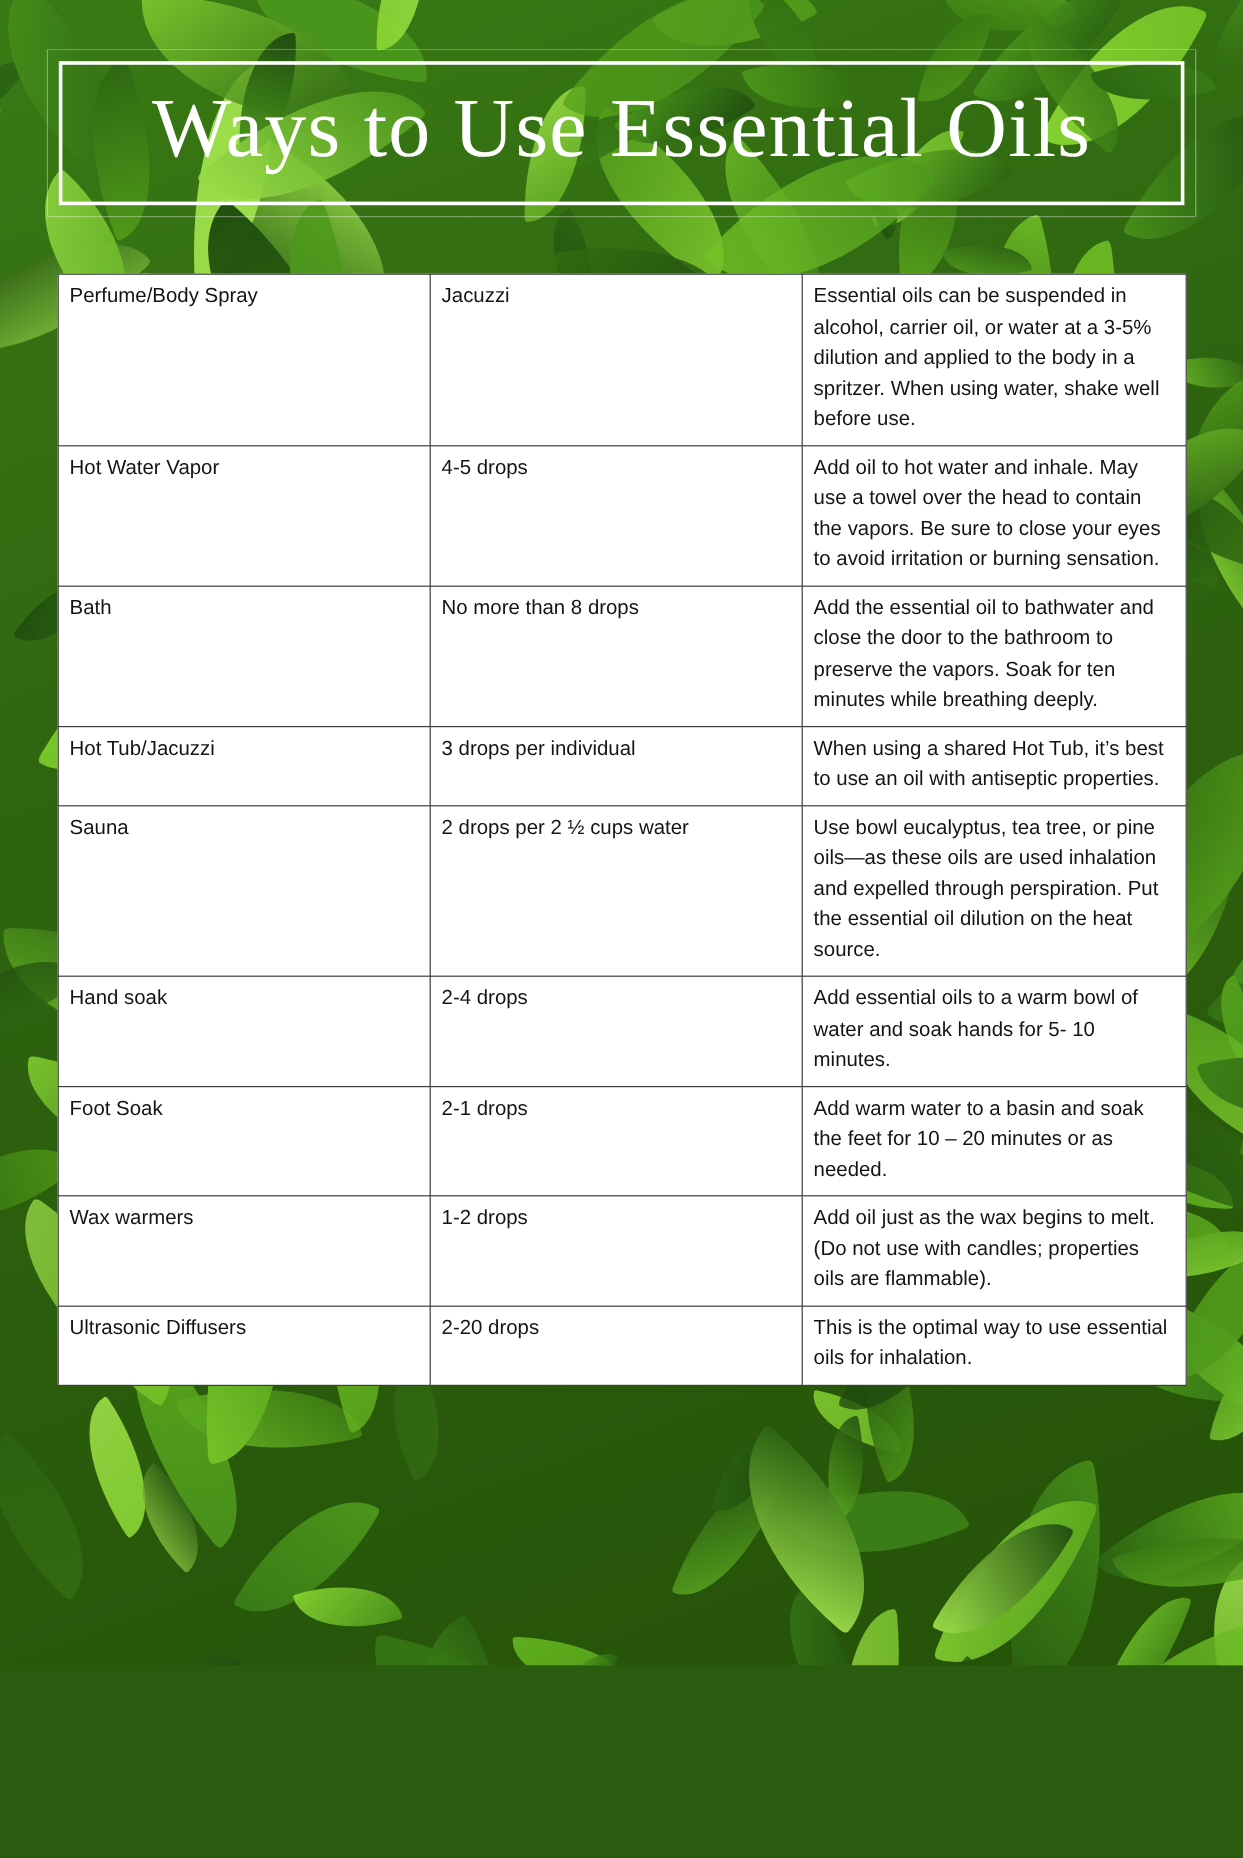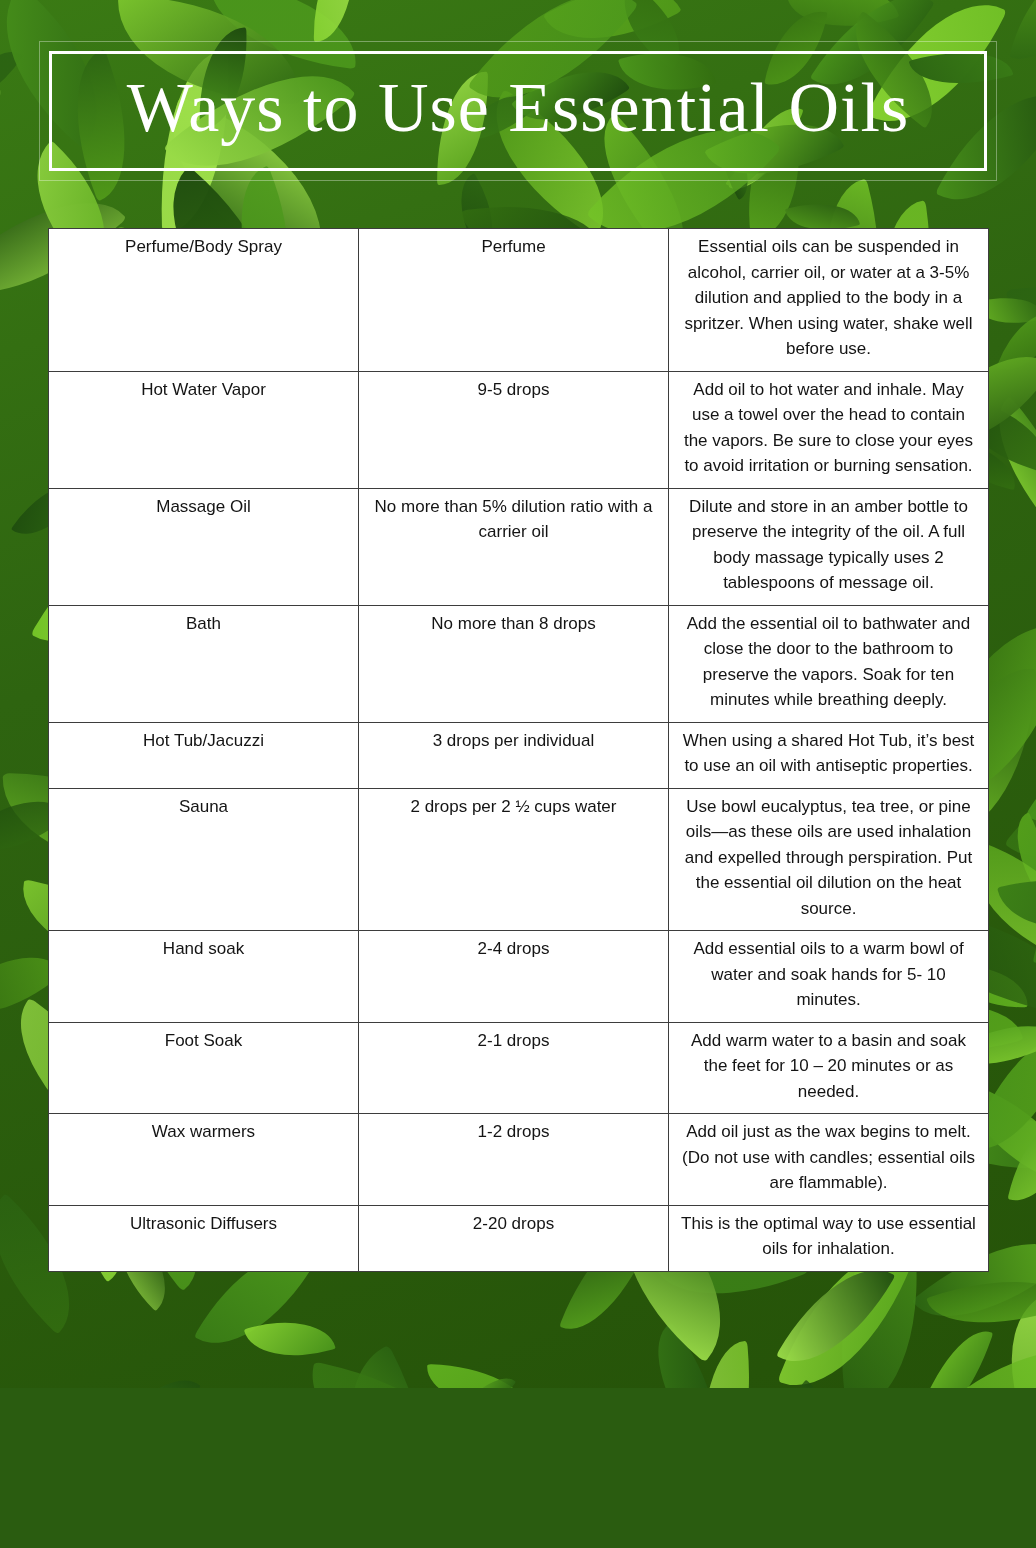--- a/index.html
+++ b/index.html
@@ -70,21 +70,20 @@
     background: #ffffff;
     table-layout: fixed;
   }
   table.usage td {
     border: 1px solid #3d3d3d;
     vertical-align: top;
     padding: 5px 9px 9px 9px;
     font-size: 17px;
     line-height: 1.5;
     color: #141414;
-    text-align: center;
   }
   table.usage col.c1 { width: 310px; }
   table.usage col.c2 { width: 310px; }
   table.usage col.c3 { width: 320px; }
 </style>
 </head>
 <body>
 
 <div class="page">
 
@@ -328,32 +327,27 @@
     <div class="table-wrap">
       <table class="usage">
         <colgroup>
           <col class="c1">
             <col class="c2">
             <col class="c3">
         </colgroup>
         <tbody>
             <tr>
               <td>Perfume/Body Spray</td>
-              <td>Perfume</td>
+              <td>Jacuzzi</td>
               <td>Essential oils can be suspended in alcohol, carrier oil, or water at a 3-5% dilution and applied to the body in a spritzer. When using water, shake well before use.</td>
             </tr>
             <tr>
               <td>Hot Water Vapor</td>
-              <td>9-5 drops</td>
+              <td>4-5 drops</td>
               <td>Add oil to hot water and inhale. May use a towel over the head to contain the vapors. Be sure to close your eyes to avoid irritation or burning sensation.</td>
-            </tr>
-            <tr>
-              <td>Massage Oil</td>
-              <td>No more than 5% dilution ratio with a carrier oil</td>
-              <td>Dilute and store in an amber bottle to preserve the integrity of the oil. A full body massage typically uses 2 tablespoons of message oil.</td>
             </tr>
             <tr>
               <td>Bath</td>
               <td>No more than 8 drops</td>
               <td>Add the essential oil to bathwater and close the door to the bathroom to preserve the vapors. Soak for ten minutes while breathing deeply.</td>
             </tr>
             <tr>
               <td>Hot Tub/Jacuzzi</td>
               <td>3 drops per individual</td>
               <td>When using a shared Hot Tub, it’s best to use an oil with antiseptic properties.</td>
@@ -369,21 +363,21 @@
               <td>Add essential oils to a warm bowl of water and soak hands for 5- 10 minutes.</td>
             </tr>
             <tr>
               <td>Foot Soak</td>
               <td>2-1 drops</td>
               <td>Add warm water to a basin and soak the feet for 10 – 20 minutes or as needed.</td>
             </tr>
             <tr>
               <td>Wax warmers</td>
               <td>1-2 drops</td>
-              <td>Add oil just as the wax begins to melt. (Do not use with candles; essential oils are flammable).</td>
+              <td>Add oil just as the wax begins to melt. (Do not use with candles; properties oils are flammable).</td>
             </tr>
             <tr>
               <td>Ultrasonic Diffusers</td>
               <td>2-20 drops</td>
               <td>This is the optimal way to use essential oils for inhalation.</td>
             </tr>
           </tbody>
       </table>
     </div>
 

